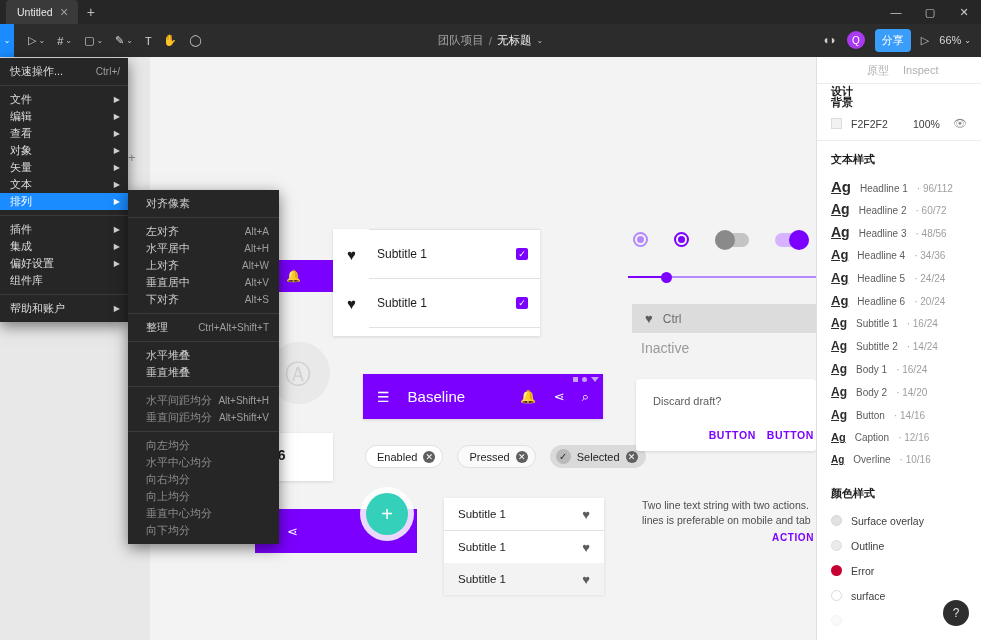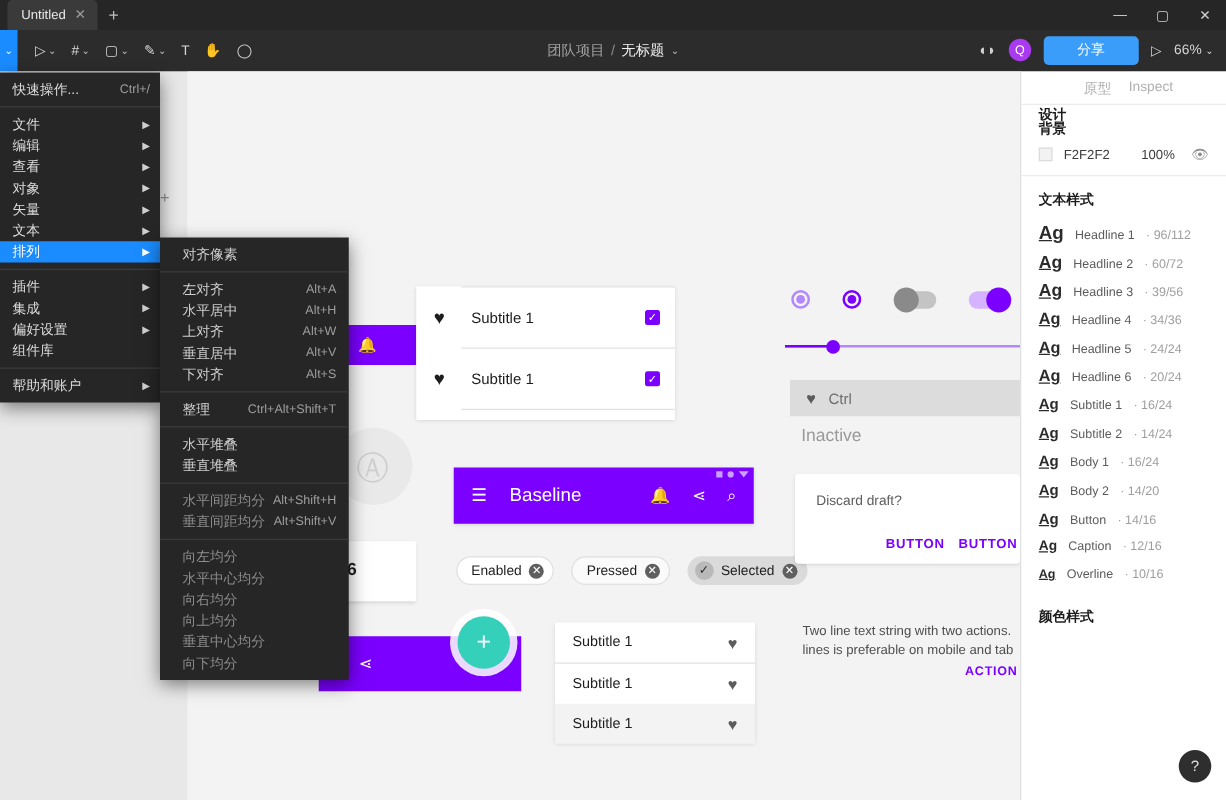--- a/index.html
+++ b/index.html
@@ -58,21 +58,21 @@
   .doc-title .car { color:#bdbdbd; font-size:8px; pointer-events:auto; }
   .right-tools {
     margin-left:auto; display:flex; align-items:center; gap:10px; padding-right:10px;
   }
   .avatar {
     width:18px; height:18px; border-radius:50%; background:#a93aef;
     color:#fff; font-size:10px; display:flex; align-items:center; justify-content:center;
   }
   .share-btn {
     background:#3b9dfa; color:#fff; font-size:11px; border-radius:4px;
-    padding:4px 27px; line-height:1.3;
+    padding:4px 7px; line-height:1.3;
   }
   .zoomlbl { color:#d6d6d6; font-size:11px; display:flex; align-items:center; gap:3px; }
 
   
   .canvas {
     position:absolute; left:0; top:57px; width:816px; height:583px;
     background:#e8e8e8; overflow:hidden;
   }
   .page-bg {
     position:absolute; left:150px; top:0px; width:666px; height:583px; background:#f3f3f3;
@@ -596,21 +596,21 @@
           <span class="sz">· 96/112</span>
         </div>
       <div class="ts-row">
           <span class="ag" style="font-size:14px">Ag</span>
           <span class="nm">Headline 2</span>
           <span class="sz">· 60/72</span>
         </div>
       <div class="ts-row">
           <span class="ag" style="font-size:14px">Ag</span>
           <span class="nm">Headline 3</span>
-          <span class="sz">· 39/56</span>
+          <span class="sz">· 48/56</span>
         </div>
       <div class="ts-row">
           <span class="ag" style="font-size:13px">Ag</span>
           <span class="nm">Headline 4</span>
           <span class="sz">· 34/36</span>
         </div>
       <div class="ts-row">
           <span class="ag" style="font-size:13px">Ag</span>
           <span class="nm">Headline 5</span>
           <span class="sz">· 24/24</span>
@@ -651,16 +651,38 @@
           <span class="sz">· 12/16</span>
         </div>
       <div class="ts-row">
           <span class="ag" style="font-size:10px">Ag</span>
           <span class="nm">Overline</span>
           <span class="sz">· 10/16</span>
         </div>
     </div>
 
     <div class="sec-h" style="padding-top:13px">颜色样式</div>
+    <div>
+      <div class="cs-row">
+          <span class="dot" style="background:#e2e2e2;border:1px solid #d5d5d5"></span>
+          <span>Surface overlay</span>
+        </div>
+      <div class="cs-row">
+          <span class="dot" style="background:#ebebeb;border:1px solid #dedede"></span>
+          <span>Outline</span>
+        </div>
+      <div class="cs-row">
+          <span class="dot" style="background:#c60032"></span>
+          <span>Error</span>
+        </div>
+      <div class="cs-row">
+          <span class="dot" style="background:#fff;border:1px solid #dcdcdc"></span>
+          <span>surface</span>
+        </div>
+      <div class="cs-row" style="opacity:.35">
+          <span class="dot" style="background:#f0f0f0;border:1px solid #dcdcdc"></span>
+          <span></span>
+        </div>
+    </div>
   </div>
 
   <div class="helpbtn">?</div>
 </div>
 
 </body></html>

